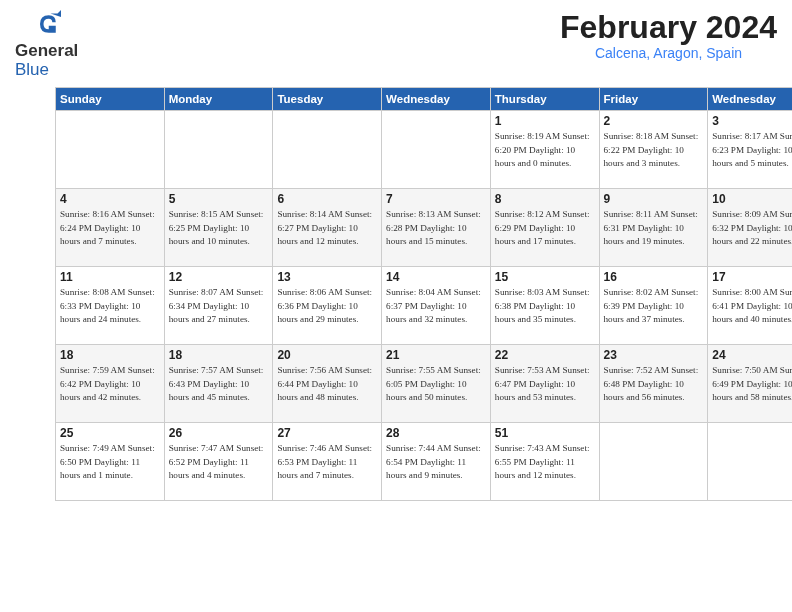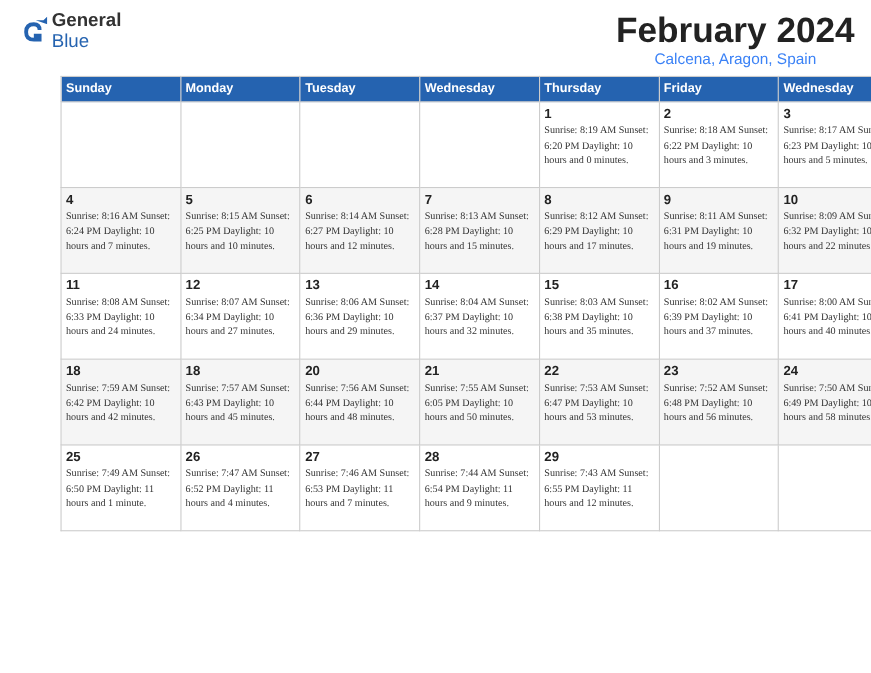--- a/index.html
+++ b/index.html
@@ -17,20 +17,21 @@
     .header {
       display: flex;
       justify-content: space-between;
       align-items: flex-start;
       margin-bottom: 8px;
     }
     .logo {
       display: flex;
       align-items: center;
       gap: 4px;
+      flex-direction: column;
     }
     .logo-icon {
       width: 28px;
       height: 28px;
     }
     .title-block {
       text-align: center;
     }
     .month-title {
       font-size: 32px;
@@ -326,21 +327,21 @@
 and 7 minutes.</div>
           </td>
           <td>
             <span class="day-num">28</span>
             <div class="day-info">Sunrise: 7:44 AM
 Sunset: 6:54 PM
 Daylight: 11 hours
 and 9 minutes.</div>
           </td>
           <td>
-            <span class="day-num">29</span>
+            <span class="day-num">51</span>
             <div class="day-info">Sunrise: 7:43 AM
 Sunset: 6:55 PM
 Daylight: 11 hours
 and 12 minutes.</div>
           </td>
           <td class="empty-cell"></td>
           <td class="empty-cell"></td>
         </tr>
       </tbody>
   </table>

